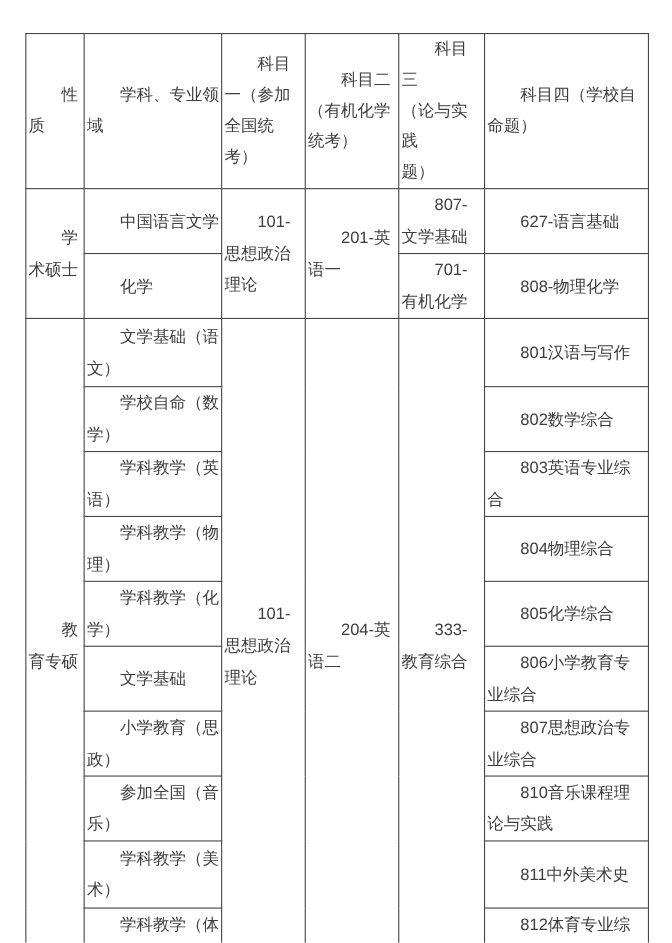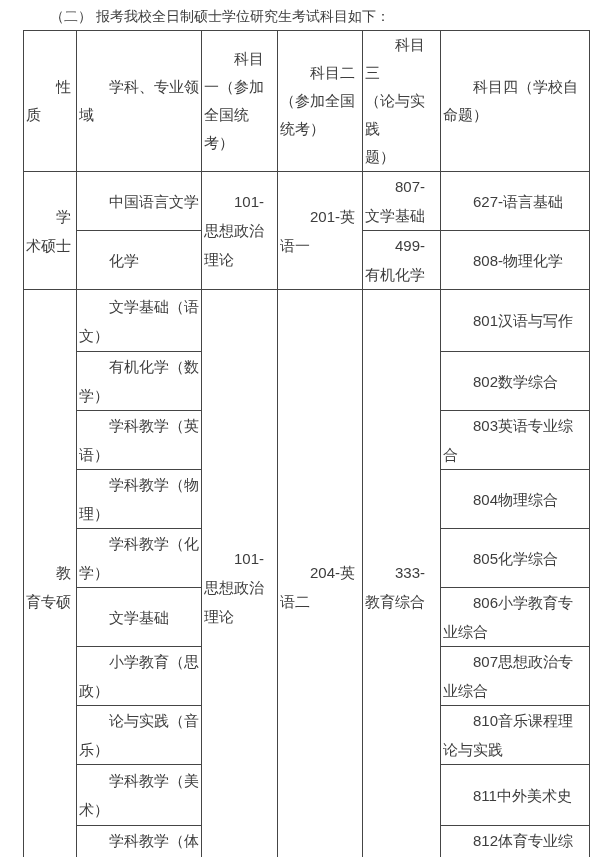--- a/index.html
+++ b/index.html
@@ -46,21 +46,20 @@
   }
   table.exam-table tr.header-row td {
     line-height: 28px;
   }
 </style>
 </head>
 <body>
 
 <div class="page">
 
-  <div class="doc-title">（二） 报考我校全日制硕士学位研究生考试科目如下：</div>
 
   <table class="exam-table">
     <colgroup>
       <col style="width:53px">
       <col style="width:125px">
       <col style="width:76px">
       <col style="width:85px">
       <col style="width:78px">
       <col style="width:149px">
     </colgroup>
@@ -69,21 +68,21 @@
         <tr class="header-row" style="height:113px">
       <td>性
 质</td>
       <td>学科、专业领
 域</td>
       <td>科目
 一（参加
 全国统
 考）</td>
       <td>科目二
-（参加全国
+（有机化学
 统考）</td>
       <td>科目三
 （论与实践
 题）</td>
       <td>科目四（学校自
 命题）</td>
     </tr>
 
     <tr style="height:59px">
       <td rowspan="2">学
@@ -93,41 +92,41 @@
 思想政治
 理论</td>
       <td rowspan="2">201-英
 语一</td>
       <td>807-
 文学基础</td>
       <td>627-语言基础</td>
     </tr>
     <tr style="height:56px">
       <td>化学</td>
-      <td>499-
+      <td>701-
 有机化学</td>
       <td>808-物理化学</td>
     </tr>
 
     <tr style="height:62px">
       <td rowspan="10">教
 育专硕</td>
       <td>文学基础（语
 文）</td>
       <td rowspan="10">101-
 思想政治
 理论</td>
       <td rowspan="10">204-英
 语二</td>
       <td rowspan="10">333-
 教育综合</td>
       <td>801汉语与写作</td>
     </tr>
     <tr style="height:59px">
-      <td>有机化学（数
+      <td>学校自命（数
 学）</td>
       <td>802数学综合</td>
     </tr>
     <tr style="height:59px">
       <td>学科教学（英
 语）</td>
       <td>803英语专业综
 合</td>
     </tr>
     <tr style="height:59px">
@@ -145,21 +144,21 @@
       <td>806小学教育专
 业综合</td>
     </tr>
     <tr style="height:58px">
       <td>小学教育（思
 政）</td>
       <td>807思想政治专
 业综合</td>
     </tr>
     <tr style="height:59px">
-      <td>论与实践（音
+      <td>参加全国（音
 乐）</td>
       <td>810音乐课程理
 论与实践</td>
     </tr>
     <tr style="height:61px">
       <td>学科教学（美
 术）</td>
       <td>811中外美术史</td>
     </tr>
     <tr style="height:55px">

